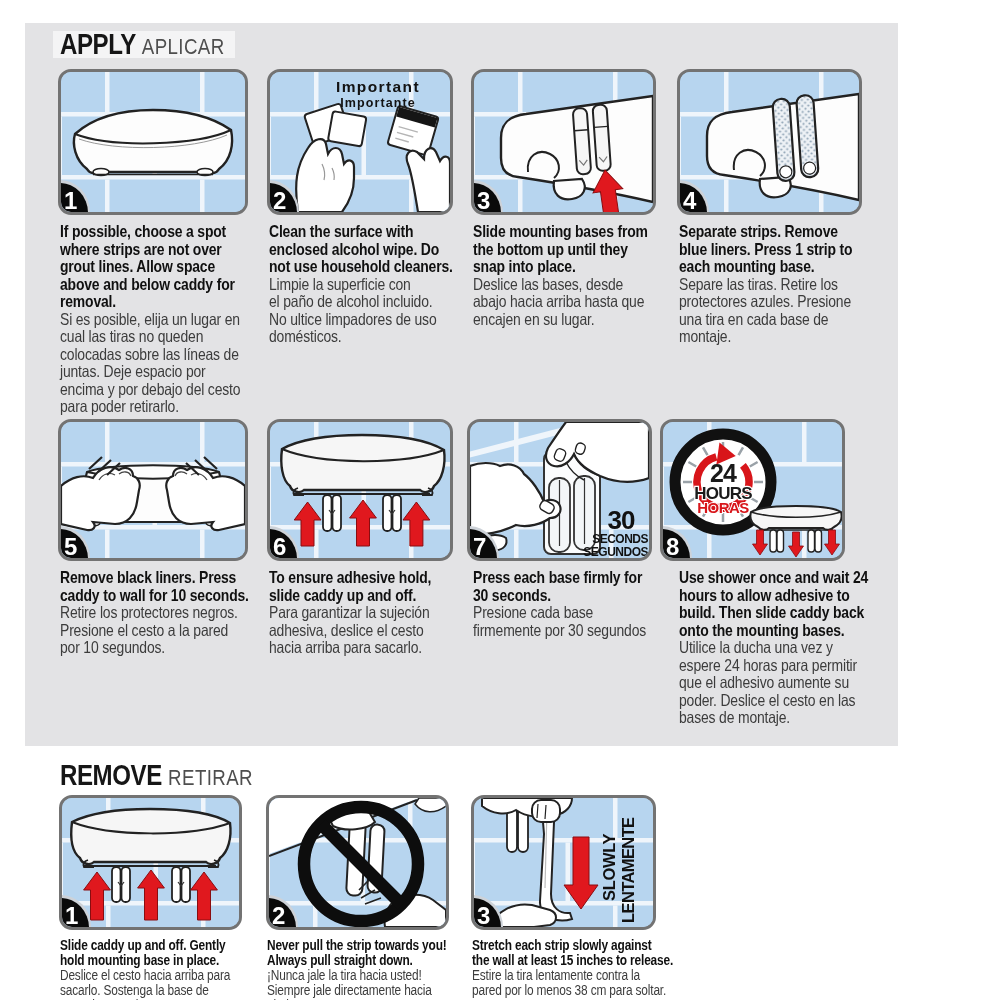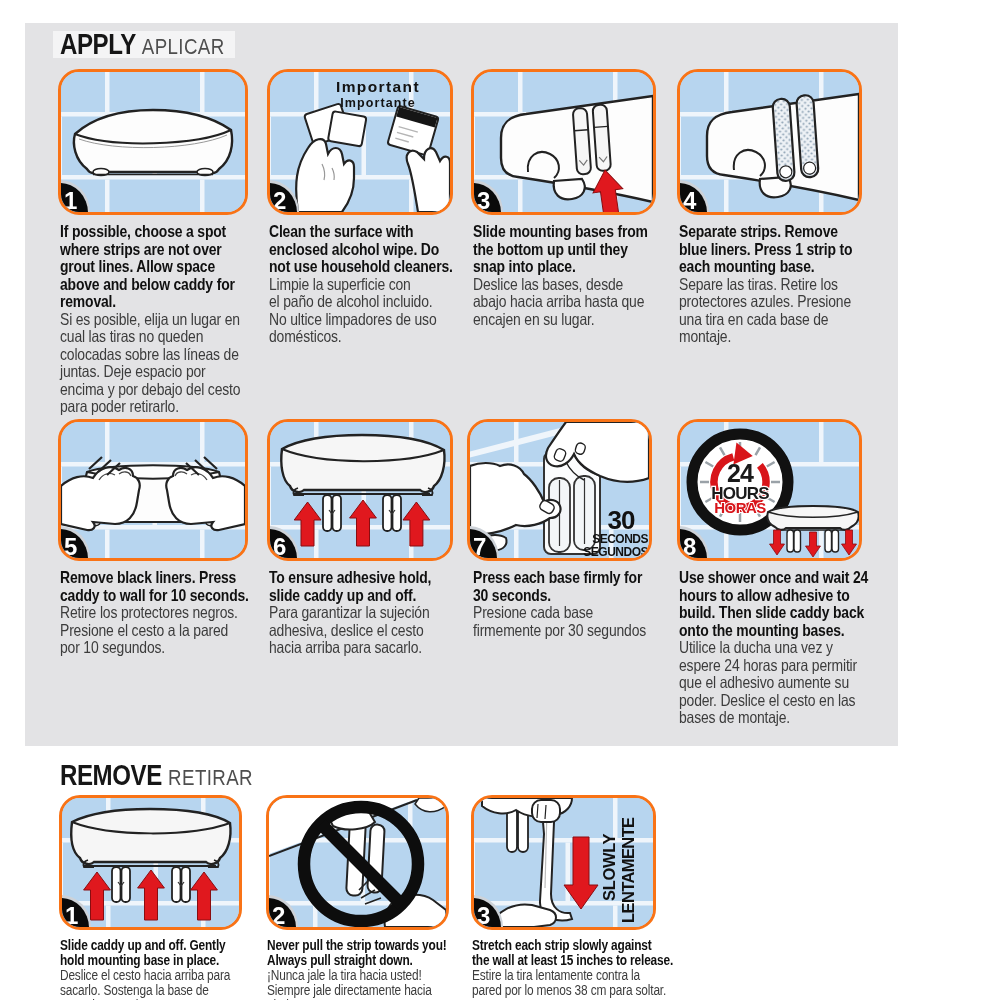--- a/index.html
+++ b/index.html
@@ -1,21 +1,21 @@
 <!DOCTYPE html>
 <html><head>
 <meta charset="utf-8">
 <style>
 html,body{margin:0;padding:0}
 body{width:1000px;height:1000px;position:relative;background:#fff;font-family:"Liberation Sans",sans-serif;overflow:hidden}
 .graybg{position:absolute;left:25px;top:23px;width:873px;height:723px;background:#E3E3E5}
 .titleband{position:absolute;left:53px;top:31px;width:182px;height:27px;background:rgba(255,255,255,.62)}
 .h1{position:absolute;font-weight:bold;font-size:29px;color:#161616;letter-spacing:-0.5px;white-space:nowrap;transform:scaleX(0.83);transform-origin:left top}
 .h1 span{font-weight:normal;font-size:22.5px;color:#4e4e4e;letter-spacing:0.5px}
-.panel{position:absolute;border:3px solid #f97316;border-radius:21px;background:#B7D5EF;overflow:hidden}
+.panel{position:absolute;border:3px solid #737373;border-radius:13px;background:#B7D5EF;overflow:hidden}
 .panel svg{position:absolute;left:0;top:0}
 .badge{position:absolute;left:-3px;bottom:-3px;width:32px;height:35px;z-index:5}
 .badge .bo{position:absolute;left:0;top:0;width:32px;height:35px;background:#cdd2d8;border-top-right-radius:30px 32px}
 .badge .bi{position:absolute;left:0;top:3px;width:29.5px;height:32px;background:#0a0a0a;border-top-right-radius:28px 30px}
 .badge .n{position:absolute;left:6px;bottom:0px;color:#fff;font-weight:bold;font-size:24px}
 .cap{position:absolute;font-size:16.5px;line-height:17.5px;letter-spacing:-0.2px;color:#3c3c3c;white-space:nowrap;transform:scaleX(0.845);transform-origin:left top}
 .cap b{color:#101010}
 .rcap{position:absolute;font-size:14px;line-height:15px;letter-spacing:-0.2px;color:#3c3c3c;white-space:nowrap;transform:scaleX(0.85);transform-origin:left top}
 .rcap b{color:#101010}
 </style>
@@ -222,21 +222,21 @@
 <div class="badge">
       <div class="bo"></div>
       <div class="bi"></div>
       <div class="n">7</div>
     </div>
 </div>
 <div class="cap" style="left:473px;top:569px;width:200px">
 <b>Press each base firmly for<br>30 seconds.</b><br>Presione cada base<br>firmemente por 30 segundos
 </div>
 
-<div class="panel" style="left:677px;top:419px;width:179px;height:136px">
+<div class="panel" style="left:660px;top:419px;width:179px;height:136px">
 <svg width="179" height="136" viewBox="0 0 179 136">
 <rect width="179" height="136" fill="url(#tl)"></rect>
 <circle cx="60" cy="60" r="48" fill="#fff" stroke="#111" stroke-width="11"></circle>
 <g stroke="#9aa2a8" stroke-width="2.5">
 <path d="M60,20 v9 M60,91 v9 M20,60 h9 M91,60 h9"></path>
 <path d="M40,25.4 l4.5,7.8 M80,94.6 l-4.5,-7.8 M25.4,40 l7.8,4.5 M94.6,80 l-7.8,-4.5"></path>
 <path d="M25.4,80 l7.8,-4.5 M94.6,40 l-7.8,4.5 M40,94.6 l4.5,-7.8 M80,25.4 l-4.5,7.8"></path>
 </g>
 <path d="M79.9,43.3 A26,26 0 1 1 53.3,34.9" fill="none" stroke="#D8151A" stroke-width="7.5"></path>
 <g transform="rotate(8 60 60)">

